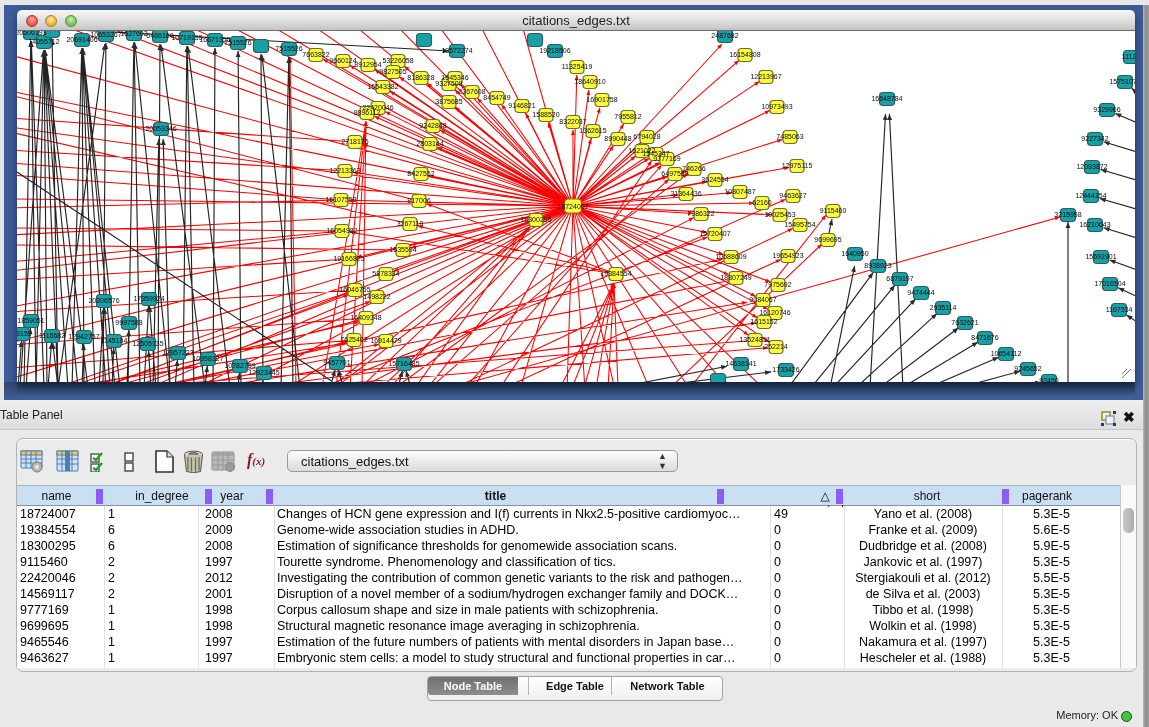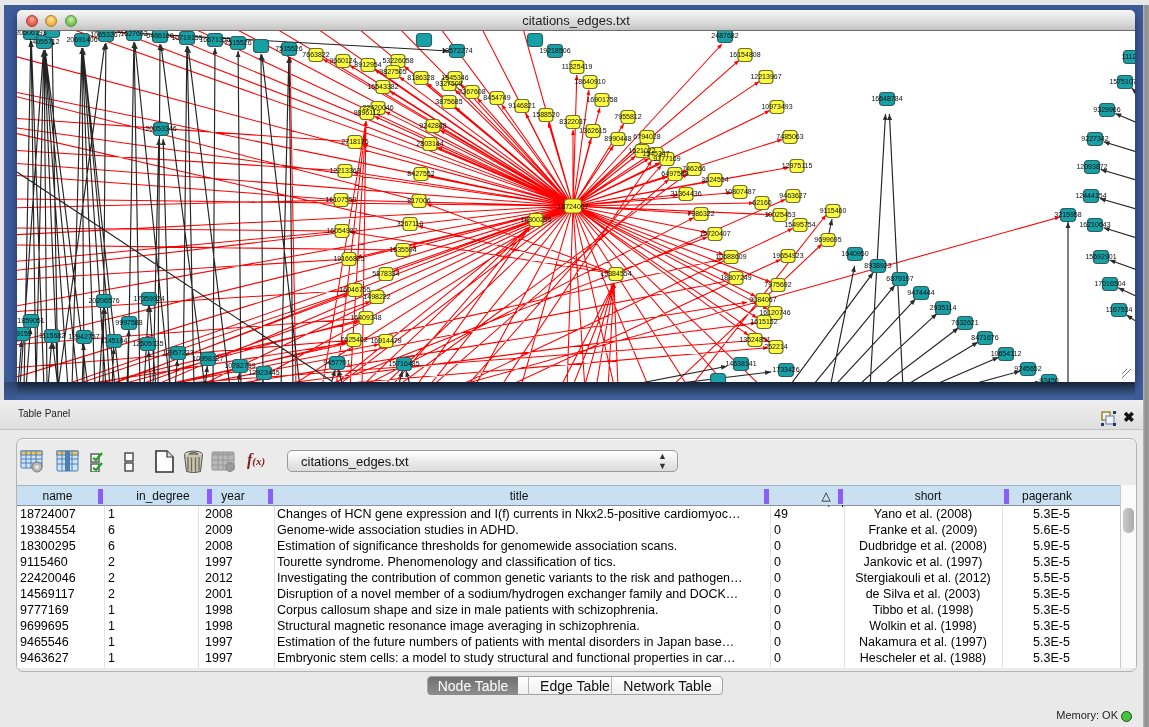--- a/index.html
+++ b/index.html
@@ -10,44 +10,44 @@
 #botshadow{position:absolute;left:17px;top:382px;width:1118px;height:18px;background:linear-gradient(#24364f,#2e4568 35%,#3f5f9b 85%);}
 #botshadow2{position:absolute;left:4px;top:382px;width:13px;height:18px;background:linear-gradient(#31486e,#3d5c99);}
 #win{position:absolute;left:17px;top:10px;width:1118px;height:372px;border-radius:5px 5px 0 0;box-shadow:0 4px 10px rgba(0,0,25,0.45);}
 #titlebar{position:absolute;left:0;top:0;width:1118px;height:21px;border-radius:5px 5px 0 0;background:linear-gradient(#f7f7f7,#d6d6d6 70%,#c3c3c3);border-bottom:1px solid #6d6d6d;}
 #title{position:absolute;left:0;top:3px;width:1118px;text-align:center;font-size:13px;color:#222;}
 .tl{position:absolute;top:5px;width:12px;height:12px;border-radius:50%;}
 #tlr{left:9px;background:radial-gradient(circle at 50% 35%,#ffb0a8,#ee6a5f 45%,#d3402e);border:1px solid #a53b2e;}
 #tly{left:28px;background:radial-gradient(circle at 50% 35%,#ffe9b0,#f5bf4f 45%,#dd9a2f);border:1px solid #ae7c26;}
 #tlg{left:48px;background:radial-gradient(circle at 50% 35%,#d2f0b8,#8ace67 45%,#5fae3c);border:1px solid #589038;}
 #tpbar{position:absolute;left:0px;top:400px;width:1143px;height:30px;background:linear-gradient(#efefef,#dedede);border-bottom:1px solid #c6c6c6;}
-#tptext{position:absolute;left:18px;top:8px;font-size:10px;color:#222;}
+#tptext{position:absolute;left:0;top:8px;font-size:12px;color:#222;}
 #flo{position:absolute;left:1101px;top:411px;width:16px;height:15px;}
 #clo{position:absolute;left:1123px;top:409px;width:15px;height:17px;font-size:14px;font-weight:bold;color:#111;}
 #container{position:absolute;left:16px;top:438px;width:1121px;height:234px;background:#ebebeb;border:1px solid #b3b3b3;border-radius:7px;box-shadow:inset 0 1px 0 #fafafa;}
 .icon{position:absolute;top:450px;}
 #combo{position:absolute;left:287px;top:450px;width:391px;height:22px;border:1px solid #9a9a9a;border-radius:5px;background:linear-gradient(#ffffff,#e8e8e8 60%,#dcdcdc);font-size:13px;color:#111;line-height:21px;padding-left:13px;}
 #combo .arr{position:absolute;right:10px;top:0px;font-size:9px;color:#333;line-height:10px;}
 #thead{position:absolute;left:17px;top:485px;width:1103px;height:21px;background:#c8e0f2;border-top:1px solid #9fb6c6;border-bottom:1px solid #86929e;font-size:12px;color:#111;}
-#thead span{position:absolute;top:3px;text-align:center;border-right:5px solid #8b5cf6;height:15px;}
+#thead span{position:absolute;top:3px;text-align:center;border-right:7px solid #8b5cf6;height:15px;}
 #tbody{position:absolute;left:17px;top:507px;width:1103px;height:161px;background:#fff;overflow:hidden;}
 #tablebg{position:absolute;left:17px;top:485px;width:1119px;height:183px;background:#fff;border-bottom:1px solid #999;}
 .tr{position:absolute;left:0;width:1103px;height:16px;font-size:12.5px;color:#000;}
 .tr span{position:absolute;top:0;white-space:nowrap;overflow:hidden;}
 .c0{left:3px;width:84px;}
 .c1{left:91px;width:90px;}
 .c2{left:188px;width:70px;}
 .c3{left:260px;width:492px;}
 .c4{left:757px;width:70px;}
 .c5{left:827px;width:158px;text-align:center;}
 .c6{left:1016px;width:90px;}
 #vlines{position:absolute;left:17px;top:506px;width:1103px;height:162px;}
 #sbar{position:absolute;left:1120px;top:485px;width:16px;height:183px;background:#fafafa;border-left:1px solid #c8c8c8;}
 #thumb{position:absolute;left:2px;top:23px;width:11px;height:25px;border-radius:5px;background:linear-gradient(90deg,#c9c9c9,#ababab);}
-#tabs{position:absolute;left:427px;top:676px;width:296px;height:19px;border:1px solid #a2a2a2;border-radius:4px;background:linear-gradient(#ffffff,#efefef);font-size:14px;line-height:18px;text-align:center;color:#111;}
+#tabs{position:absolute;left:427px;top:676px;width:296px;height:25px;border:1px solid #a2a2a2;border-radius:4px;background:linear-gradient(#ffffff,#efefef);font-size:11px;line-height:18px;text-align:center;color:#111;font-weight:bold;}
 #tab1{position:absolute;left:0;top:0;width:90px;height:18px;border-radius:3px 0 0 3px;background:linear-gradient(#707070,#8e8e8e);color:#fff;}
 #tab2{position:absolute;left:100px;top:0;width:93px;height:18px;border-left:1px solid #b5b5b5;}
 #tab3{position:absolute;left:183px;top:0;width:112px;height:18px;border-left:1px solid #b5b5b5;}
 #mem{position:absolute;left:1008px;top:709px;width:110px;text-align:right;font-size:11px;color:#222;}
 #memdot{position:absolute;left:1121px;top:711px;width:11px;height:11px;border-radius:50%;background:#41c53a;border:1px solid #1c4a1c;}
 </style></head><body>
 <div id="root">
 <div id="bluepanel"></div>
     <div id="botshadow"></div>
     <div id="botshadow2"></div>
@@ -386,21 +386,21 @@
       <path d="M7 2V20 M12 2V20 M17 2V20 M1 10H23 M1 15H23" stroke="#989898"></path>
       <circle cx="19" cy="17" r="4.5" fill="#9a9a9a" stroke="#8a8a8a"></circle>
     </svg>
 <div class="icon" style="left:247px;top:451px;font-size:16px;font-style:italic;font-weight:bold;font-family:'Liberation Serif',serif;color:#7f1d1d;">f<span style="font-size:11px;">(x)</span></div>
 <div id="combo">citations_edges.txt<span class="arr">▲<br>▼</span></div>
 <div id="tablebg"></div>
 <div id="thead">
 <span style="left:0;width:86px;">name</span>
 <span style="left:102px;width:93px;">in_degree</span>
 <span style="left:181px;width:75px;">year</span>
-<span style="left:257px;width:495px;">title</span>
+<span style="left:257px;width:450px;font-weight:bold;">title</span>
 <span style="left:753px;width:73px;padding-left:44px;">△ out_de…</span>
 <span style="left:827px;width:157px;margin-left:8px;">short</span>
 <span style="left:985px;width:90px;border-right:none;">pagerank</span>
 </div>
 <div id="tbody">
       <div class="tr" style="top:0px">
         <span class="c0">18724007</span>
         <span class="c1">1</span>
         <span class="c2">2008</span>
         <span class="c3">Changes of HCN gene expression and I(f) currents in Nkx2.5-positive cardiomyoc…</span>

